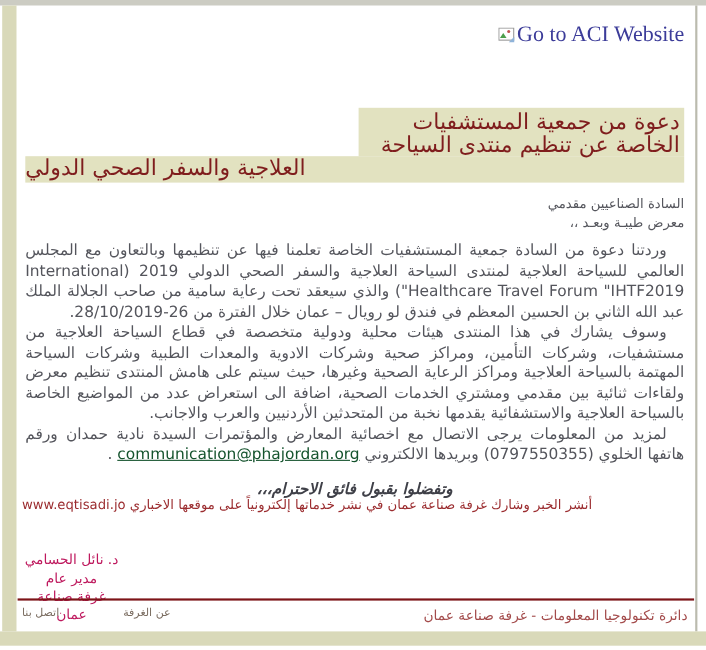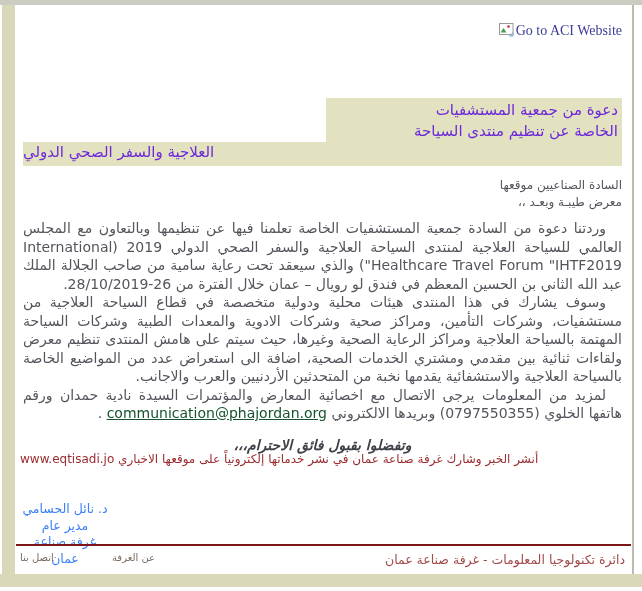--- a/index.html
+++ b/index.html
@@ -14,25 +14,25 @@
   .bottom-bar{position:absolute;top:574px;left:0;width:642px;height:13px;background:#d9d9b9}
 
   .content{
     position:absolute;top:5px;left:15px;width:619px;
     padding:0 12px 0 8px;box-sizing:border-box;
     direction:rtl;color:#54555c;
   }
   .aci-row{direction:ltr;text-align:right;margin-top:15px;height:22px}
   .aci-link{
     font-family:"Liberation Serif","DejaVu Serif",serif;
-    font-size:14px;color:#3c3c99;text-decoration:none;
+    font-size:20px;color:#3c3c99;text-decoration:none;
   }
   .img-icon{display:inline-block;vertical-align:-2px;margin-right:1px}
 
-  .heading{margin-top:56px;font-size:15px;line-height:21px;color:#6d28d9}
+  .heading{margin-top:56px;font-size:20px;line-height:21px;color:#7f1d1d}
   .heading-box{width:296px;background:#e2e2c0;text-align:right;padding:2px 4px 0 0;box-sizing:border-box}
   .heading-strip{background:#e2e2c0;text-align:left;padding:0 4px 3px 0}
 
   .greeting{margin-top:11px;font-size:12px;line-height:17px;text-align:right}
 
   .para{
     margin:0;font-size:14px;line-height:18.5px;
     text-align:justify;text-indent:16px;color:#54555c;
   }
   .p1{margin-top:8px}
@@ -40,21 +40,21 @@
   .closing{
     margin-top:14px;text-align:center;
     font-weight:bold;font-style:italic;font-size:14px;color:#3f4048;
   }
   .notice{
     position:absolute;top:452px;right:20px;left:20px;
     text-align:left;font-size:12px;color:#9b2c2f;direction:rtl;
   }
   .signature{
     position:absolute;top:501px;left:18px;width:94px;
-    text-align:center;font-size:12.5px;line-height:16.5px;color:#3b82f6;direction:rtl;
+    text-align:center;font-size:12.5px;line-height:16.5px;color:#be185d;direction:rtl;
   }
   .rule{position:absolute;top:544px;left:16px;right:11px;height:2px;background:#7d1418}
   .f-link{
     position:absolute;top:552px;font-size:10px;color:#7a6c60;
     text-decoration:none;direction:rtl;
   }
   .f-contact{left:20px}
   .f-about{left:112px}
   .f-dept{
     position:absolute;top:552px;right:17px;
@@ -83,21 +83,21 @@
 
     <div class="heading">
       <div class="heading-box">
         <div>دعوة من جمعية المستشفيات</div>
         <div>الخاصة عن تنظيم منتدى السياحة</div>
       </div>
       <div class="heading-strip">العلاجية والسفر الصحي الدولي</div>
     </div>
 
     <div class="greeting">
-      <div>السادة الصناعيين موقعها</div>
+      <div>السادة الصناعيين مقدمي</div>
       <div>معرض طيبـة وبعـد ،،</div>
     </div>
 
     <p class="para p1">وردتنا دعوة من السادة جمعية المستشفيات الخاصة تعلمنا فيها عن تنظيمها وبالتعاون مع المجلس العالمي للسياحة العلاجية لمنتدى السياحة العلاجية والسفر الصحي الدولي 2019 (International Healthcare Travel Forum "IHTF2019") والذي سيعقد تحت رعاية سامية من صاحب الجلالة الملك عبد الله الثاني بن الحسين المعظم في فندق لو رويال – عمان خلال الفترة من 26-28/10/2019.</p>
     <p class="para">وسوف يشارك في هذا المنتدى هيئات محلية ودولية متخصصة في قطاع السياحة العلاجية من مستشفيات، وشركات التأمين، ومراكز صحية وشركات الادوية والمعدات الطبية وشركات السياحة المهتمة بالسياحة العلاجية ومراكز الرعاية الصحية وغيرها، حيث سيتم على هامش المنتدى تنظيم معرض ولقاءات ثنائية بين مقدمي ومشتري الخدمات الصحية، اضافة الى استعراض عدد من المواضيع الخاصة بالسياحة العلاجية والاستشفائية يقدمها نخبة من المتحدثين الأردنيين والعرب والاجانب.</p>
     <p class="para"><span>لمزيد من المعلومات يرجى الاتصال مع اخصائية المعارض والمؤتمرات السيدة نادية حمدان ورقم هاتفها الخلوي (0797550355)  وبريدها الالكتروني </span><a href="#" class="email-link">communication@phajordan.org</a><span> .</span></p>
 
     <div class="closing">وتفضلوا بقبول فائق الاحترام،،،</div>
   </div>
 

